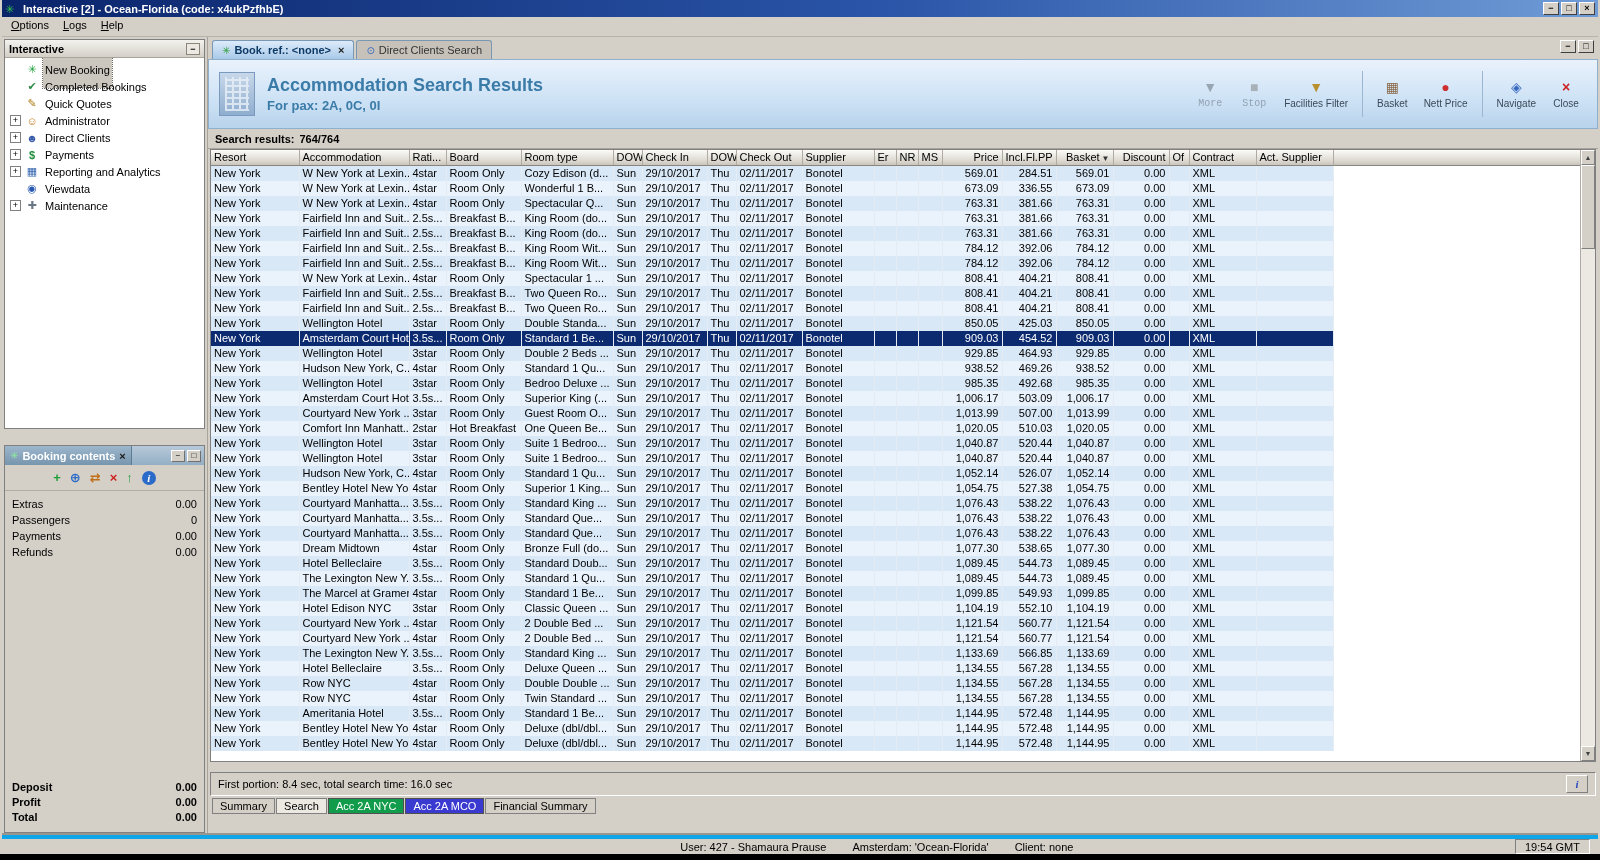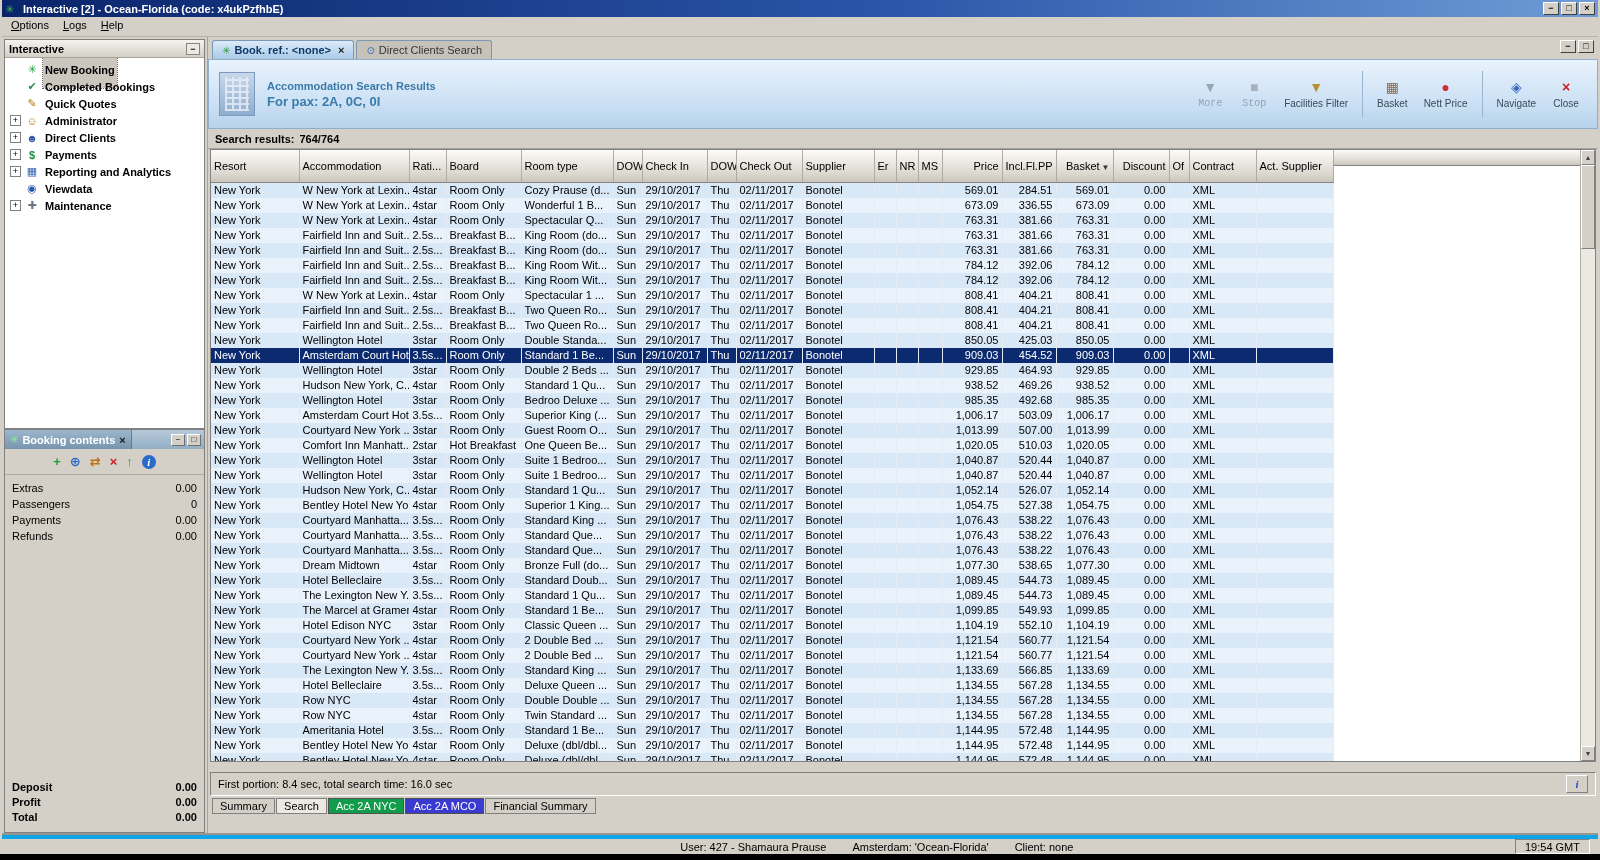--- a/index.html
+++ b/index.html
@@ -21,36 +21,36 @@
     color:#000; font-size:9px; line-height:11px; text-align:center; font-weight:bold; }
 
   
   .menubar { flex:0 0 20px; display:flex; padding-left:2px; background:#d4d0c8;
     border-bottom:1px solid #b8b4ac; }
   .menu-item { padding:2px 7px; }
   .menu-item::first-letter { text-decoration:underline; }
 
   
   .content { flex:1; min-height:0; display:flex; }
-  .left-col { flex:0 0 205px; width:205px; display:flex; flex-direction:column; padding:2px; gap:0; }
+  .left-col { flex:0 0 205px; width:205px; display:flex; flex-direction:column; padding:2px; gap:16px; }
   .main-col { flex:1; min-width:0; display:flex; flex-direction:column; background:#d4d0c8; border-left:1px solid #a8a49c; }
 
   
   .interactive-panel { flex:0 0 390px; display:flex; flex-direction:column; border:1px solid #808080; background:#fff; }
   .panel-title { flex:0 0 18px; display:flex; align-items:center; padding:0 4px; font-weight:bold;
     background:linear-gradient(180deg,#f4f2ee,#d4d0c8); border-bottom:1px solid #a8a49c; }
   .collapse-btn { margin-left:auto; width:14px; height:12px; background:#ece9e2; border:1px solid #8a867e;
     font-size:9px; line-height:10px; text-align:center; font-weight:bold; }
   .tree { flex:1; background:#fff; padding-top:3px; overflow:hidden; }
   .tree-item { display:flex; align-items:center; height:17px; padding-left:5px; gap:4px; cursor:default; }
   .expander { flex:0 0 11px; width:11px; height:11px; border:1px solid #808080; background:#fff;
     font-size:9px; line-height:9px; text-align:center; }
   .expander.empty { visibility:hidden; }
   .tree-icon { width:14px; text-align:center; font-size:11px; font-weight:bold; }
-  .tree-label { padding:12px 2px;font-weight:bold; }
+  .tree-label { padding:12px 2px; }
   .tree-item.selected .tree-label { background:#cbc7bf; outline:1px dotted #6a665e; }
 
   
   .booking-panel { flex:1; display:flex; flex-direction:column; border:1px solid #808080; background:#d4d0c8; }
   .bc-caption { flex:0 0 19px; display:flex; align-items:stretch; background:linear-gradient(180deg,#b7c9da,#93aec4); }
   .bc-tab { display:flex; align-items:center; gap:4px; padding:0 5px; background:linear-gradient(180deg,#9db7cc,#7795ae);
     color:#fff; font-weight:bold; border-right:1px solid #5d7d97; }
   .bc-tab-close { color:#1a1a1a; font-weight:bold; font-size:11px; }
   .bc-caption-fill { flex:1; }
   .bc-winbtns { display:flex; align-items:center; gap:2px; padding-right:3px; }
@@ -78,36 +78,36 @@
   .tabbar-btns { position:absolute; right:4px; top:3px; display:flex; gap:2px; }
 
   
   .doc-header { flex:0 0 70px; display:flex; align-items:center; gap:12px; padding:0 10px;
     background:linear-gradient(180deg,#e9f2fc 0%,#cfe3f6 55%,#b8d3ec 100%); border:1px solid #8fb0cc; }
   .building-icon { flex:0 0 36px; width:36px; height:44px; border:1px solid #7a9ac0;
     background:linear-gradient(180deg,#c8d8ea,#8fadce); position:relative; }
   .building-icon::after { content:""; position:absolute; inset:4px 5px;
     background:repeating-linear-gradient(0deg,#e9f1f9 0 2px,transparent 2px 6px),
                repeating-linear-gradient(90deg,#e9f1f9 0 2px,transparent 2px 7px); opacity:.8; }
-  .dh-title { font-size:11px; font-weight:bold; color:var(--accent,#3a7ba8); }
+  .dh-title { font-size:18px; font-weight:bold; color:var(--accent,#3a7ba8); }
   .dh-sub { font-size:13px; font-weight:bold; color:var(--accent,#3a7ba8); margin-top:2px; }
   .header-toolbar { margin-left:auto; display:flex; align-items:center; gap:2px; height:100%; }
   .tsep { width:1px; height:46px; background:#9ab6d0; margin:0 5px; }
   .tbtn { display:flex; flex-direction:column; align-items:center; justify-content:center; gap:3px;
     min-width:42px; height:52px; padding:0 7px; cursor:default; }
   .tbtn .ticon { font-size:14px; height:16px; line-height:16px; font-weight:bold; }
   .tbtn .tlabel { font-size:10px; color:#3a4a58; white-space:nowrap; }
   .tbtn.disabled .tlabel { color:#93a2b0;font-family:Liberation Mono, monospace; }
 
   
   .results-bar { flex:0 0 20px; display:flex; align-items:center; gap:5px; padding-left:7px; font-weight:bold;
     background:#d4d0c8; border-bottom:1px solid #a8a49c; }
   .table-wrap { flex:0 0 613px; position:relative; margin:0 2px; background:#fff; border:1px solid #808080; overflow:hidden; }
   table.grid { border-collapse:collapse; table-layout:fixed; width:1122px; }
-  .grid th { height:32px; padding:0 3px; font-weight:normal; text-align:left; white-space:nowrap; overflow:hidden;
+  .grid th { height:15px; padding:0 3px; font-weight:normal; text-align:left; white-space:nowrap; overflow:hidden;
     background:linear-gradient(180deg,#fcfbf8,#dbd7cf 75%,#c9c5bd); border-right:1px solid #b0aca4; border-bottom:1px solid #898580; }
   .grid th.num { text-align:right; }
   .grid th .sort-glyph { font-size:8px; margin-left:2px; color:#333; }
   .grid td { height:15px; line-height:15px; padding:0 3px; white-space:nowrap; overflow:hidden;
     border-right:1px solid rgba(110,145,185,.18); }
   .grid td.num { text-align:right; }
   tr.even { background:var(--row-even,#d9e8f7); }
   tr.odd { background:var(--row-odd,#eaf3fc); }
   tr.selected { background:var(--selected-row,#0b2a70); color:#fff; }
   .header-filler { position:absolute; left:1122px; right:15px; top:0; height:16px;
@@ -386,21 +386,21 @@
                 <th>Contract</th>
                 <th>Act. Supplier</th>
               </tr>
             </thead>
           <tbody>
               <tr class="even">
                 <td>New York</td>
                 <td>W New York at Lexin...</td>
                 <td>4star</td>
                 <td>Room Only</td>
-                <td>Cozy Prause (d...</td>
+                <td>Cozy Edison (d...</td>
                 <td>Sun</td>
                 <td>29/10/2017</td>
                 <td>Thu</td>
                 <td>02/11/2017</td>
                 <td>Bonotel</td>
                 <td></td>
                 <td></td>
                 <td></td>
                 <td class="num">569.01</td>
                 <td class="num">284.51</td>

